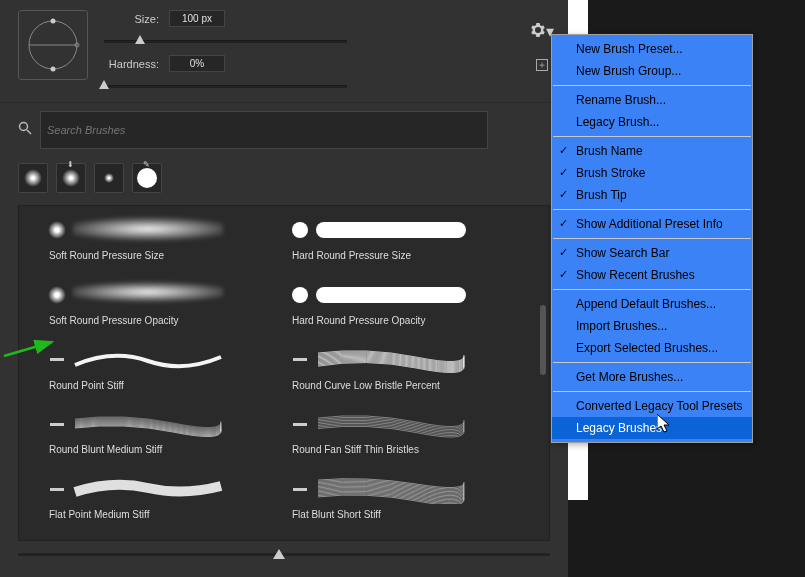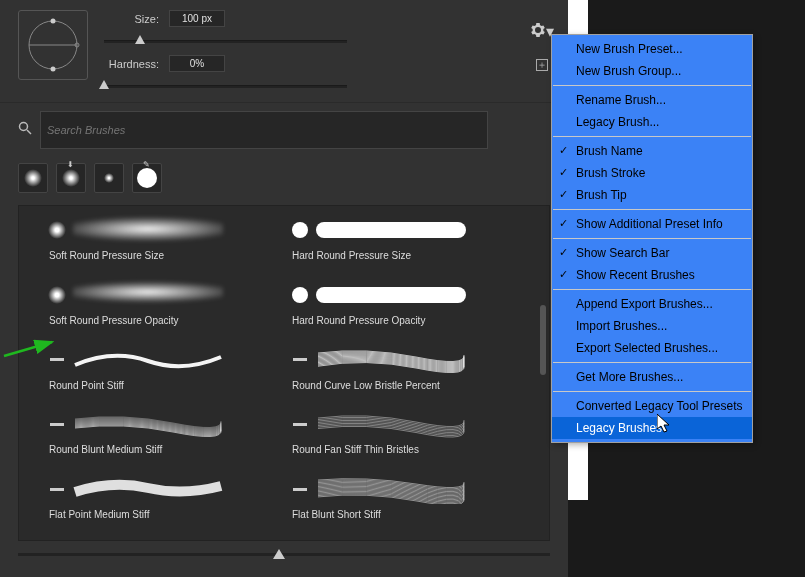--- a/index.html
+++ b/index.html
@@ -317,21 +317,21 @@
     <div class="menu-sep"></div>
     <div class="menu-item menu-check">Brush Name</div>
     <div class="menu-item menu-check">Brush Stroke</div>
     <div class="menu-item menu-check">Brush Tip</div>
     <div class="menu-sep"></div>
     <div class="menu-item menu-check">Show Additional Preset Info</div>
     <div class="menu-sep"></div>
     <div class="menu-item menu-check">Show Search Bar</div>
     <div class="menu-item menu-check">Show Recent Brushes</div>
     <div class="menu-sep"></div>
-    <div class="menu-item">Append Export Brushes...</div>
+    <div class="menu-item">Append Default Brushes...</div>
     <div class="menu-item">Import Brushes...</div>
     <div class="menu-item">Export Selected Brushes...</div>
     <div class="menu-sep"></div>
     <div class="menu-item">Get More Brushes...</div>
     <div class="menu-sep"></div>
     <div class="menu-item">Converted Legacy Tool Presets</div>
     <div class="menu-item highlight">Legacy Brushes</div>
   </div>
 
 <svg class="cursor" width="16" height="20">

